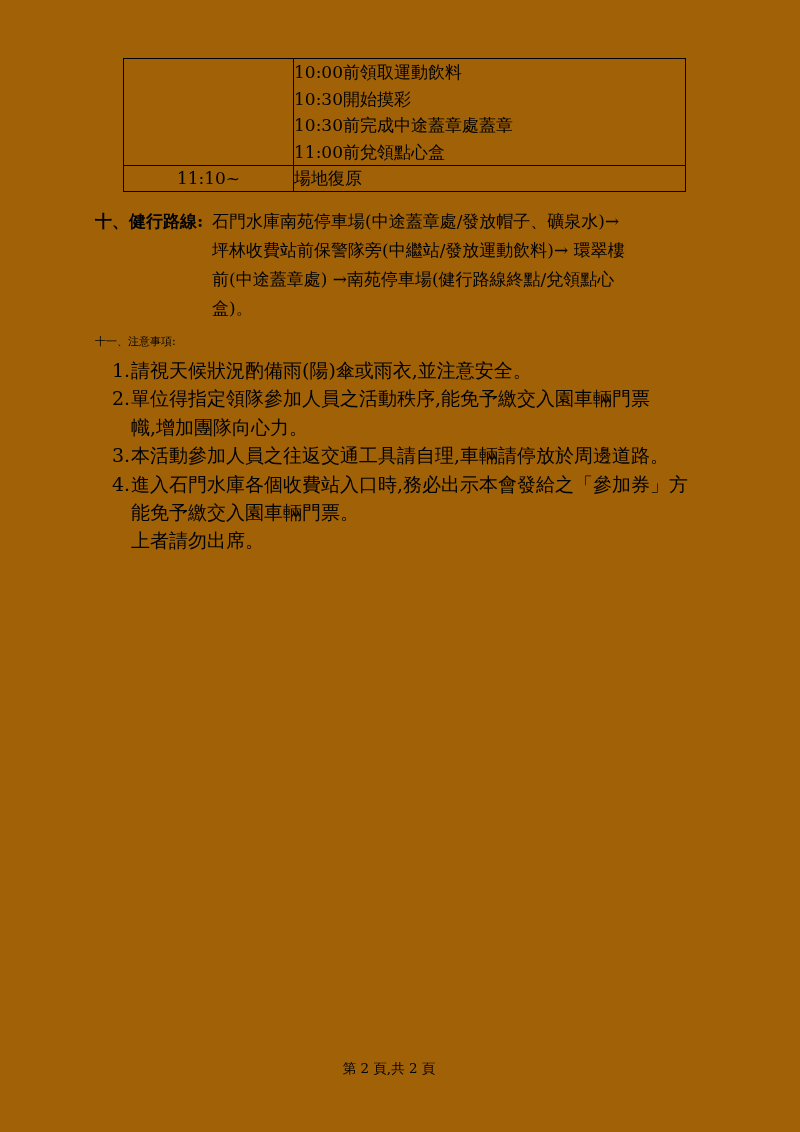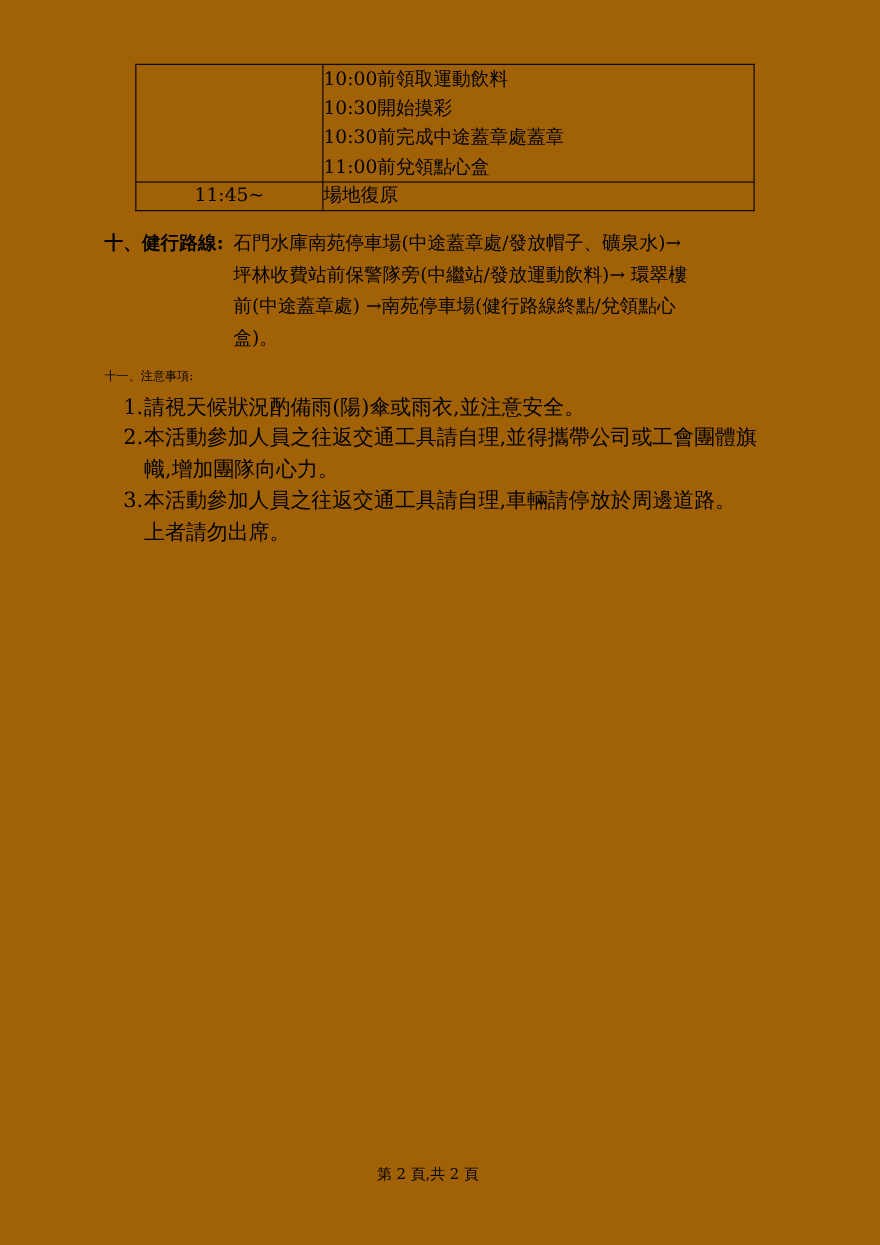--- a/index.html
+++ b/index.html
@@ -55,21 +55,21 @@
       <tr class="r1">
         <td class="time-cell"></td>
         <td class="act-cell">
           <div class="act-line">10:00前領取運動飲料</div>
           <div class="act-line">10:30開始摸彩</div>
           <div class="act-line">10:30前完成中途蓋章處蓋章</div>
           <div class="act-line">11:00前兌領點心盒</div>
         </td>
       </tr>
       <tr class="r2">
-        <td class="time-cell">11:45~</td>
+        <td class="time-cell">11:10~</td>
         <td class="act-cell">
           <div class="act-line">場地復原</div>
         </td>
       </tr>
     </tbody>
   </table>
 
   <div class="route">
     <div class="route-line">
       <span class="route-label">十、健行路線:</span><span>石門水庫南苑停車場(中途蓋章處/發放帽子、礦泉水)→</span>
@@ -84,31 +84,37 @@
   <div class="notes">
 
     <div class="note-item">
       <div class="note-line first">
         <span class="num">1.</span><span>請視天候狀況酌備雨(陽)傘或雨衣,並注意安全。</span>
       </div>
     </div>
 
     <div class="note-item">
       <div class="note-line first">
-        <span class="num">2.</span><span>本活動參加人員之往返交通工具請自理,並得攜帶公司或工會團體旗</span>
+        <span class="num">2.</span><span>單位得指定領隊參加人員之活動秩序,能免予繳交入園車輛門票</span>
       </div>
       <div class="note-line cont">幟,增加團隊向心力。</div>
     </div>
 
     <div class="note-item">
       <div class="note-line first">
         <span class="num">3.</span><span>本活動參加人員之往返交通工具請自理,車輛請停放於周邊道路。</span>
       </div>
     </div>
 
+    <div class="note-item">
+      <div class="note-line first">
+        <span class="num">4.</span><span>進入石門水庫各個收費站入口時,務必出示本會發給之「參加券」方</span>
+      </div>
+      <div class="note-line cont">能免予繳交入園車輛門票。</div>
+    </div>
 
     <div class="note-item">
       <div class="note-line cont">上者請勿出席。</div>
     </div>
 
   </div>
 
   <div class="footer">第 2 頁,共 2 頁</div>
 
 </div>

